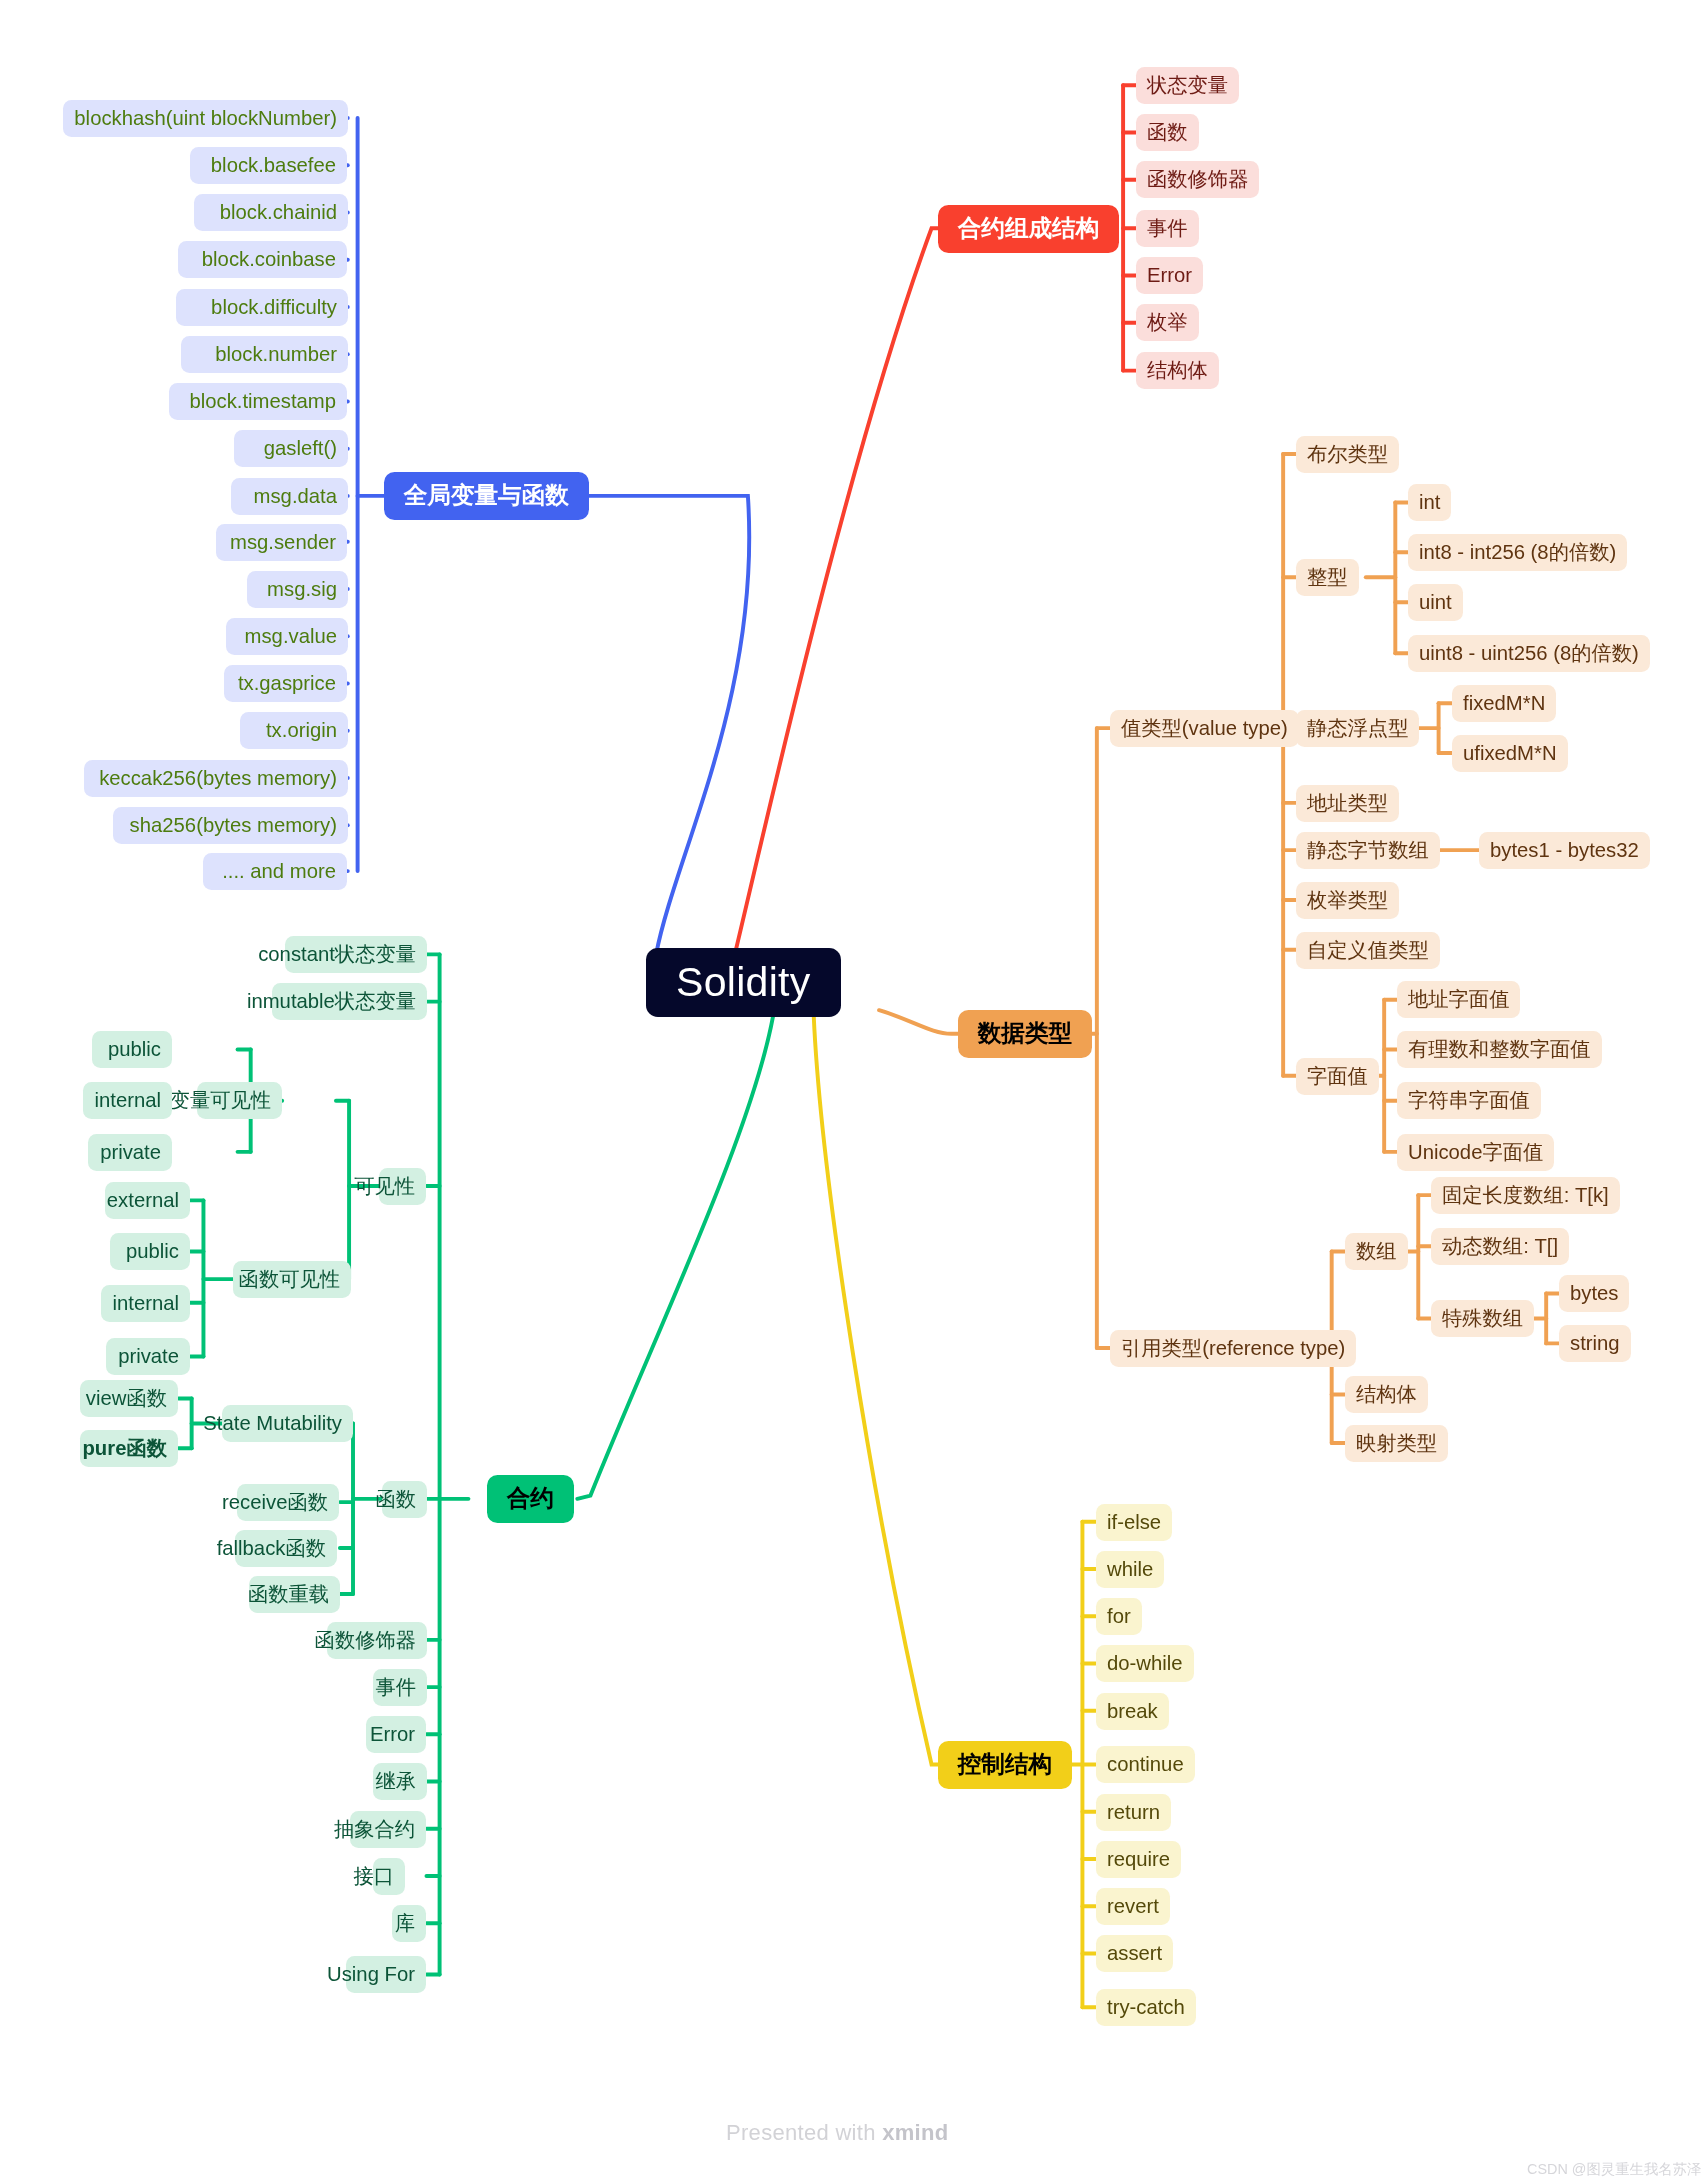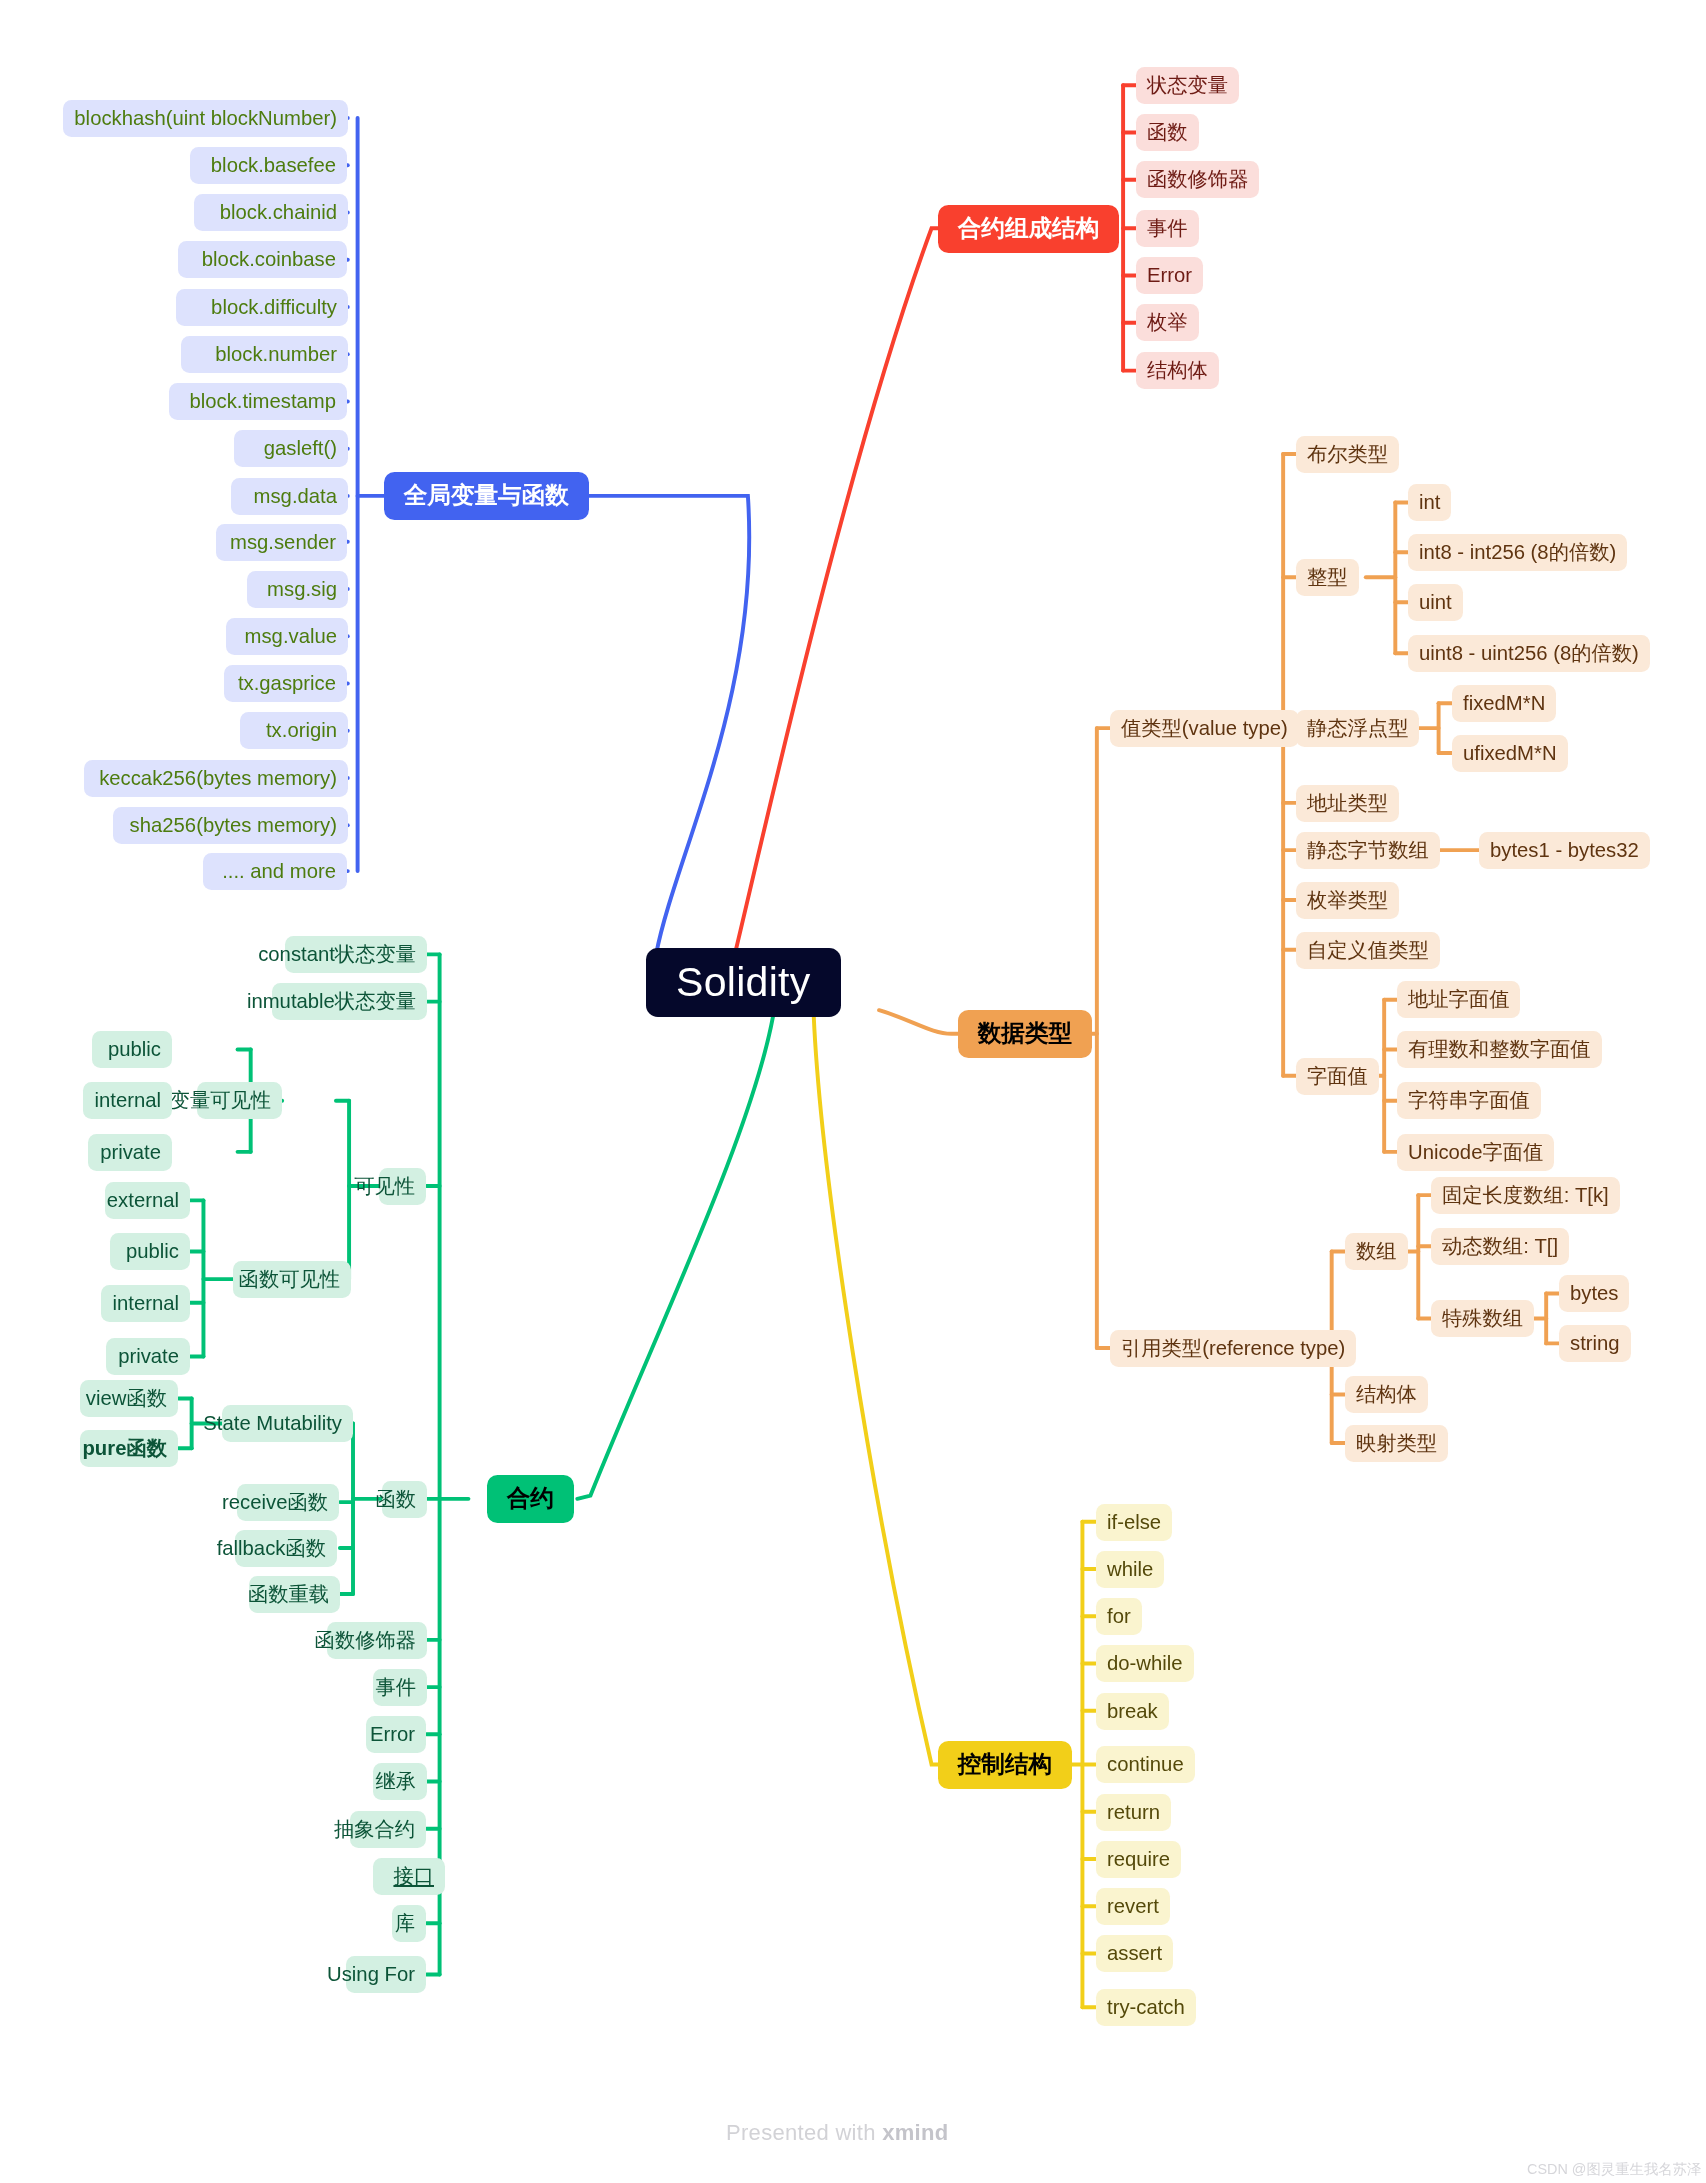--- a/index.html
+++ b/index.html
@@ -295,21 +295,21 @@
 
   <div class="node n-leaf l-green r-align" style="left:237px;top:1484px;width:102px;height:37px;">receive函数</div>
   <div class="node n-leaf l-green r-align" style="left:235px;top:1530px;width:102px;height:37px;border-radius:9px;">fallback函数</div>
   <div class="node n-leaf l-green r-align" style="left:249px;top:1576px;width:91px;height:37px;">函数重载</div>
 
   <div class="node n-leaf l-green r-align" style="left:327px;top:1622px;width:100px;height:37px;">函数修饰器</div>
   <div class="node n-leaf l-green r-align" style="left:373px;top:1669px;width:54px;height:37px;">事件</div>
   <div class="node n-leaf l-green r-align" style="left:366px;top:1716px;width:60px;height:37px;">Error</div>
   <div class="node n-leaf l-green r-align" style="left:373px;top:1763px;width:54px;height:37px;">继承</div>
   <div class="node n-leaf l-green r-align" style="left:350px;top:1811px;width:76px;height:37px;">抽象合约</div>
-  <div class="node n-leaf l-green r-align" style="left:373px;top:1858px;width:72px;height:37px;text-decoration:underline;">接口</div>
+  <div class="node n-leaf l-green r-align" style="left:373px;top:1858px;width:32px;height:37px;">接口</div>
   <div class="node n-leaf l-green r-align" style="left:392px;top:1905px;width:34px;height:37px;">库</div>
   <div class="node n-leaf l-green r-align" style="left:346px;top:1956px;width:80px;height:37px;">Using For</div>
 
   <div class="node n-main m-yellow" style="left:938px;top:1741px;height:48px;">控制结构</div>
 
   <div class="node n-leaf l-yellow l-align" style="left:1096px;top:1504px;height:37px;">if-else</div>
   <div class="node n-leaf l-yellow l-align" style="left:1096px;top:1551px;height:37px;">while</div>
   <div class="node n-leaf l-yellow l-align" style="left:1096px;top:1598px;height:37px;">for</div>
   <div class="node n-leaf l-yellow l-align" style="left:1096px;top:1645px;height:37px;">do-while</div>
   <div class="node n-leaf l-yellow l-align" style="left:1096px;top:1693px;height:37px;">break</div>

